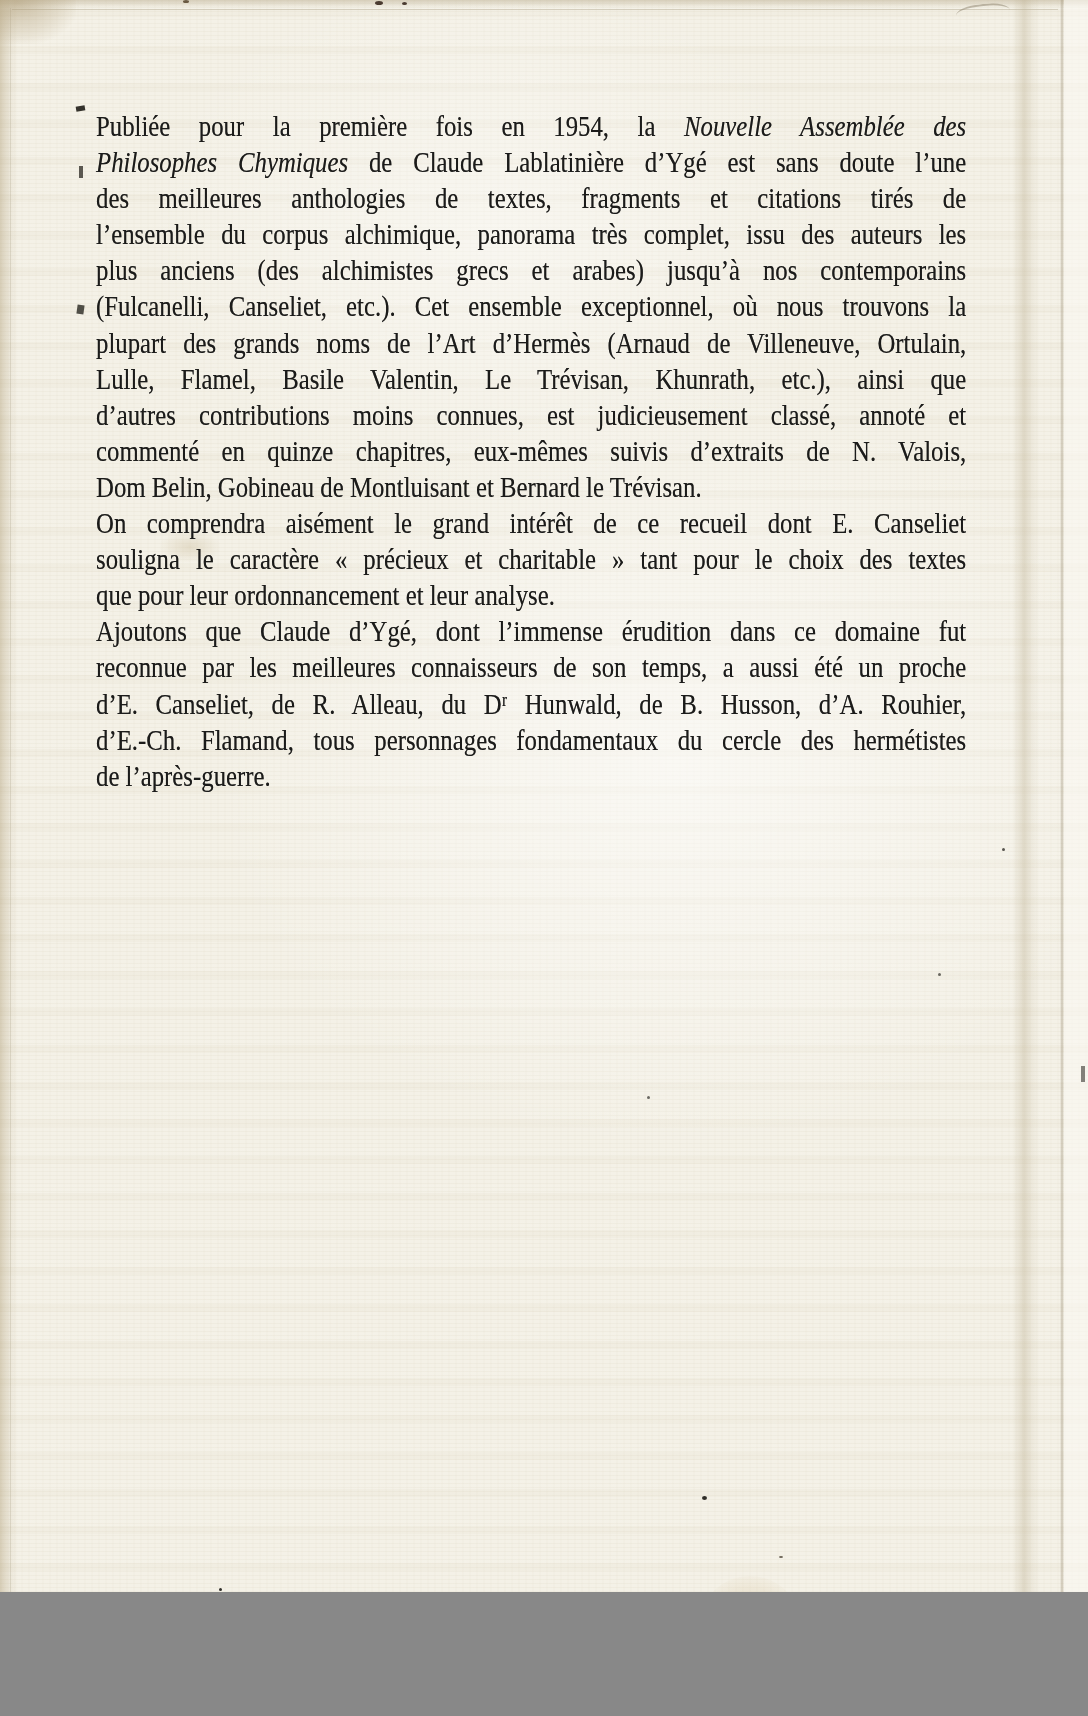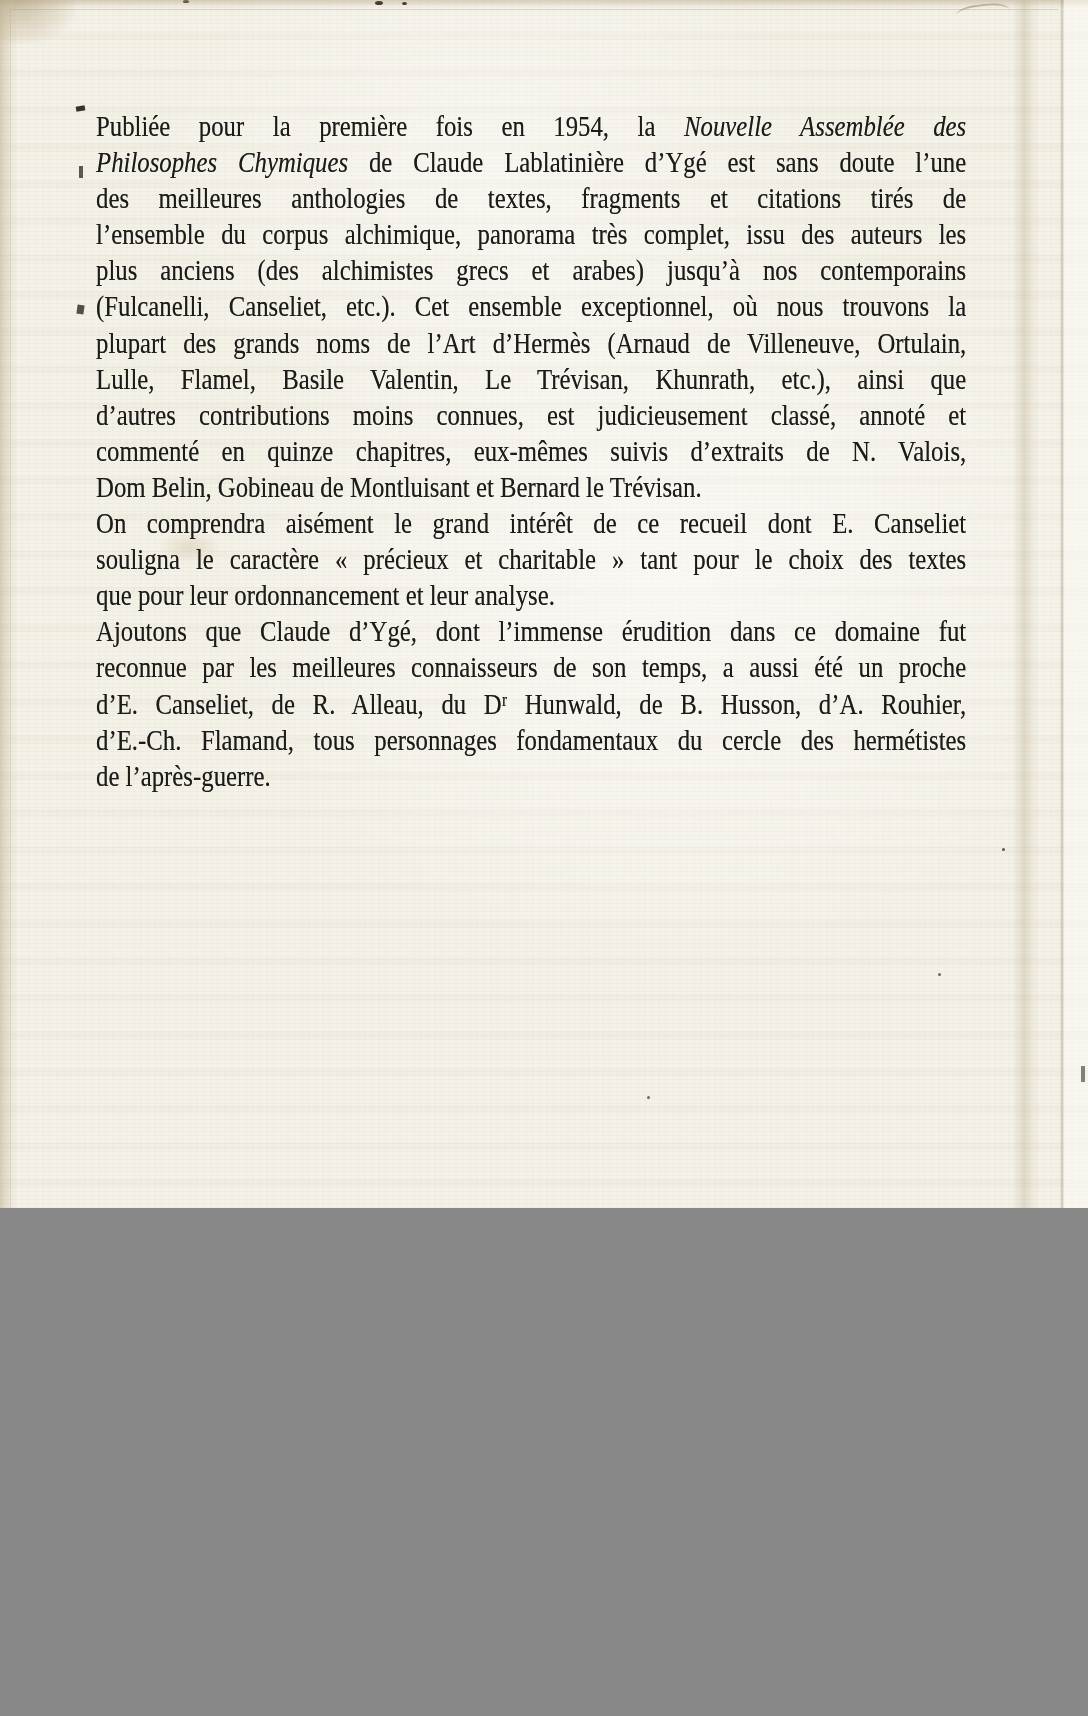--- a/index.html
+++ b/index.html
@@ -1,18 +1,18 @@
 <!DOCTYPE html>
 <html lang="fr"><head>
 <meta charset="utf-8">
 <style>
   html,body{margin:0;padding:0;background:#888;}
   .page{
     position:relative;
-    width:1088px;height:1208px;
+    width:1088px;height:1592px;
     margin:0 auto;
     overflow:hidden;
     background-color:#f4f1e7;
     background-image:
       radial-gradient(ellipse 620px 520px at 62% 48%, rgba(255,255,255,0.55), rgba(255,255,255,0) 75%),
       radial-gradient(ellipse 500px 380px at 45% 15%, rgba(255,255,255,0.4), rgba(255,255,255,0) 70%),
       repeating-linear-gradient(0deg, rgba(199,188,158,0.10) 0 1px, rgba(255,255,255,0) 1px 4px),
       repeating-linear-gradient(0deg, rgba(255,255,255,0) 0 21px, rgba(205,195,166,0.08) 21px 29px, rgba(255,255,255,0.05) 29px 37px),
       repeating-linear-gradient(90deg, rgba(206,196,170,0.05) 0 2px, rgba(255,255,255,0) 2px 7px);
     font-family:"Liberation Serif","DejaVu Serif",serif;

